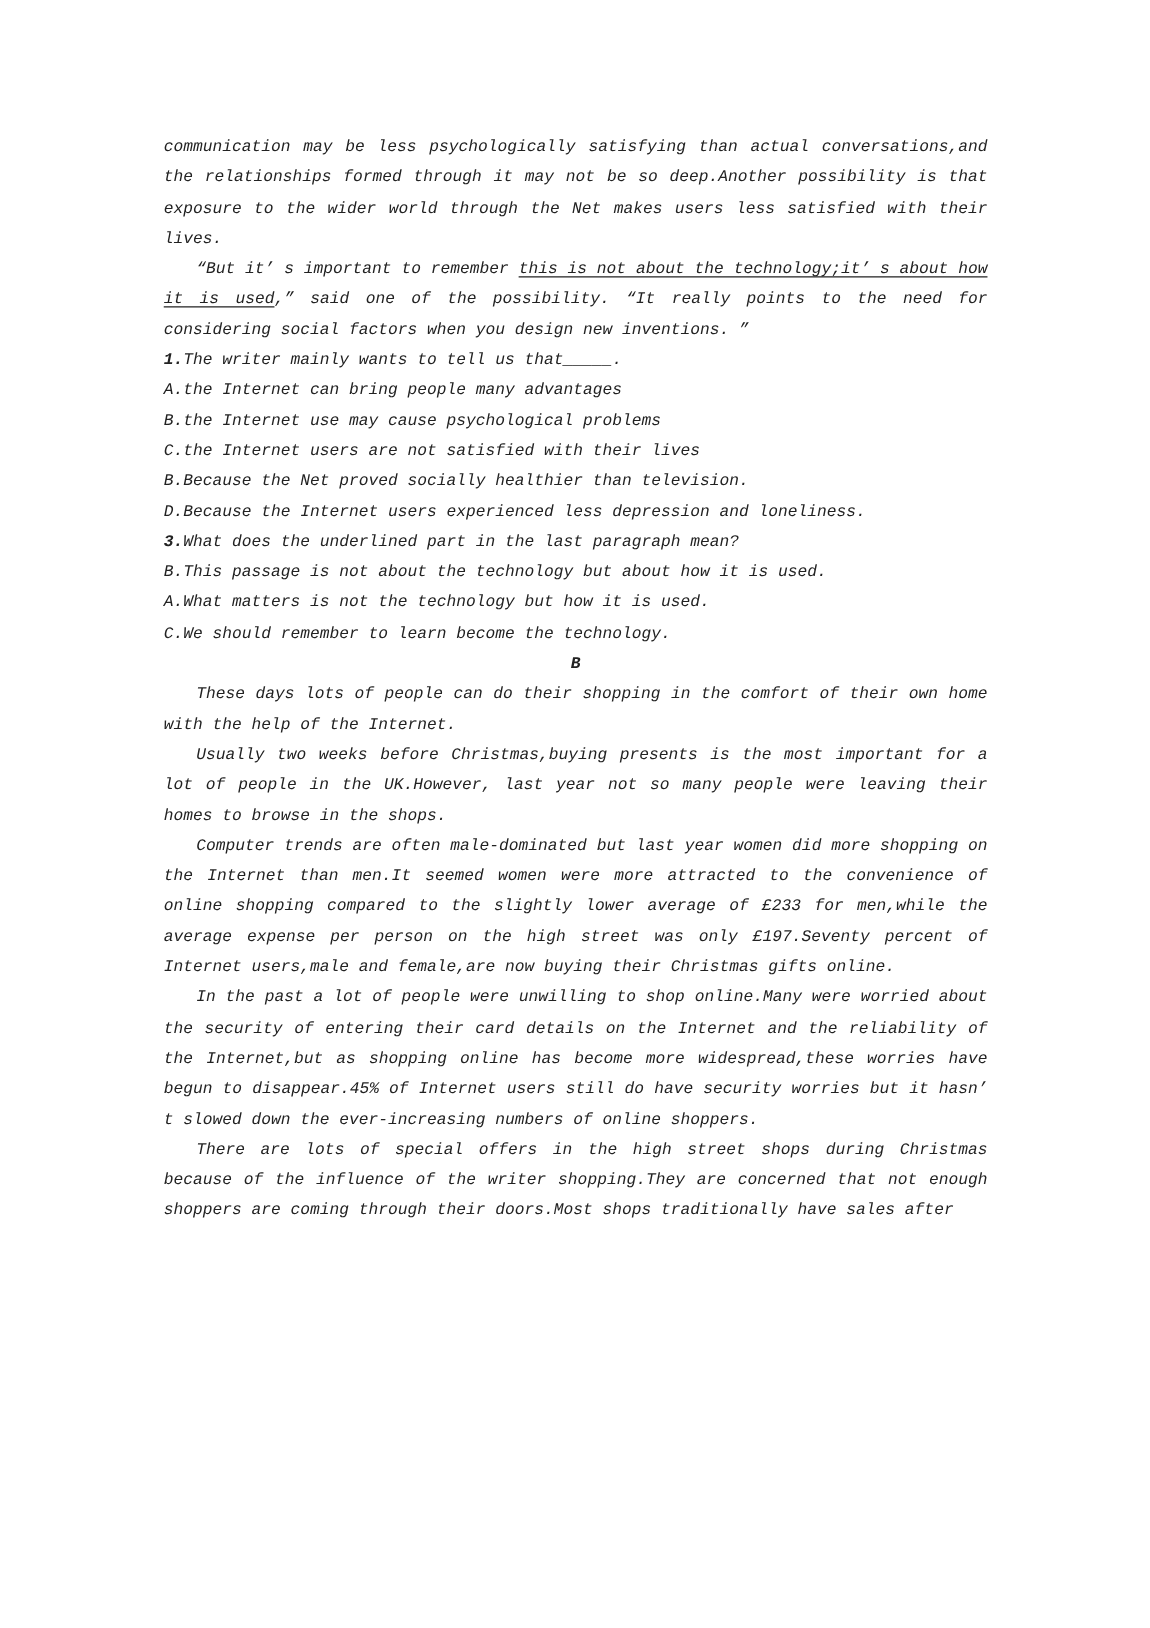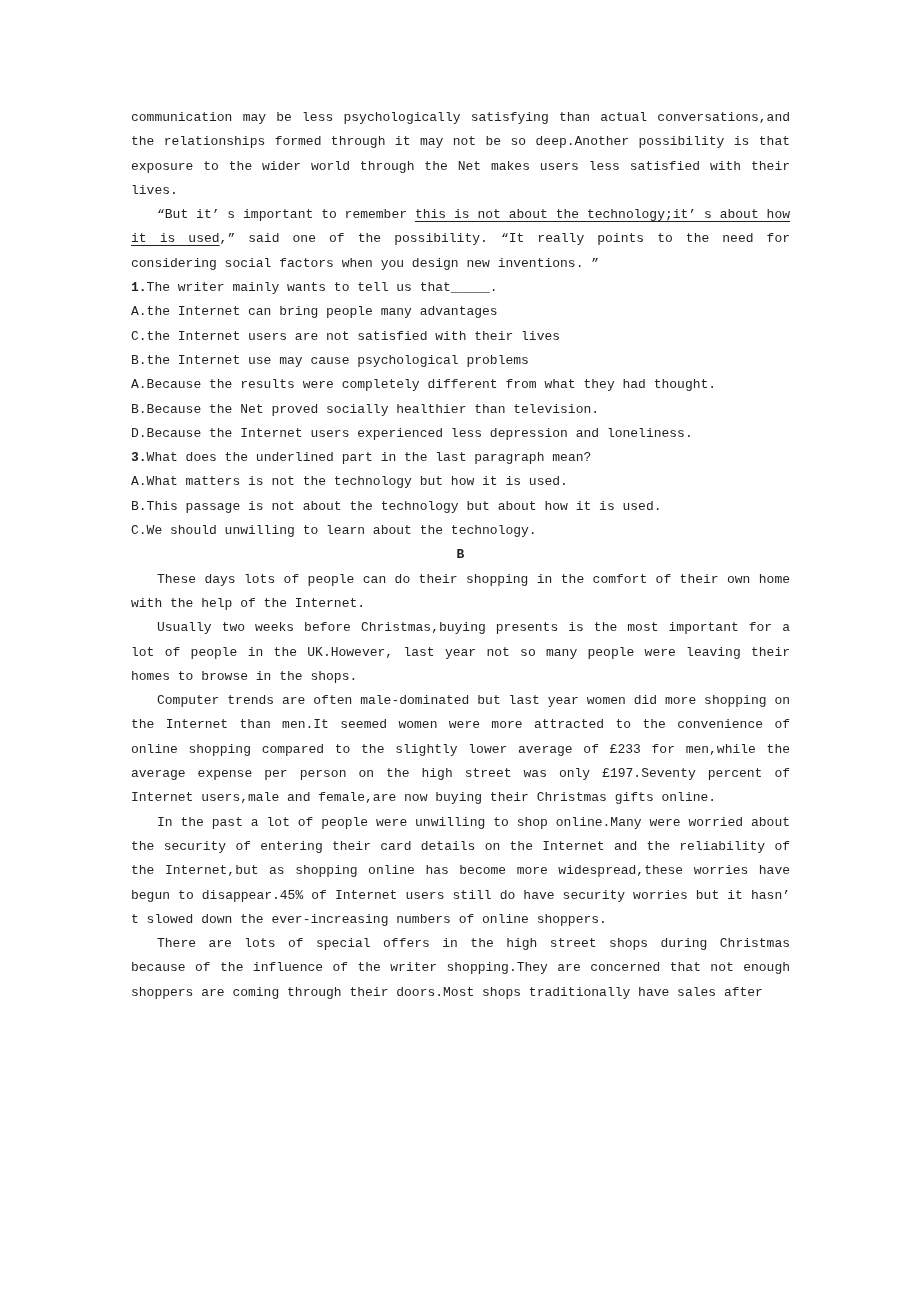--- a/index.html
+++ b/index.html
@@ -10,20 +10,21 @@
   body {
     width: 920px;
     height: 1302px;
     overflow: hidden;
   }
   .page {
     position: relative;
     width: 920px;
     height: 1302px;
     background: #ffffff;
+    font-style: italic;
   }
   .content {
     position: absolute;
     left: 131px;
     top: 106px;
     width: 659px;
     font-family: "Liberation Mono", "DejaVu Sans Mono", monospace;
     font-size: 13px;
     line-height: 24.3px;
     color: #222222;
@@ -56,35 +57,34 @@
 <div class="page">
   <div class="content">
 
     <p class="para">communication may be less psychologically satisfying than actual conversations,and the relationships formed through it may not be so deep.Another possibility is that exposure to the wider world through the Net makes users less satisfied with their lives.</p>
 
     <p class="para indent"><span>“But it’ s important to remember </span><span class="underline">this is not about the technology;it’ s about how it is used</span><span>,” said one of the possibility. “It really points to the need for considering social factors when you design new inventions. ”</span></p>
 
     <div class="question">
       <p class="para"><span class="q-num">1.</span><span>The writer mainly wants to tell us that_____.</span></p>
       <p class="para">A.the Internet can bring people many advantages</p>
+      <p class="para">B.the Internet use may cause psychological problems</p>
       <p class="para">C.the Internet users are not satisfied with their lives</p>
-      <p class="para">B.the Internet use may cause psychological problems</p>
     </div>
 
     <div class="question">
-      <p class="para">A.Because the results were completely different from what they had thought.</p>
       <p class="para">B.Because the Net proved socially healthier than television.</p>
       <p class="para">D.Because the Internet users experienced less depression and loneliness.</p>
     </div>
 
     <div class="question">
       <p class="para"><span class="q-num">3.</span><span>What does the underlined part in the last paragraph mean?</span></p>
+      <p class="para">B.This passage is not about the technology but about how it is used.</p>
       <p class="para">A.What matters is not the technology but how it is used.</p>
-      <p class="para">B.This passage is not about the technology but about how it is used.</p>
-      <p class="para">C.We should unwilling to learn about the technology.</p>
+      <p class="para">C.We should remember to learn become the technology.</p>
     </div>
 
     <p class="para section-heading">B</p>
 
     <p class="para indent">These days lots of people can do their shopping in the comfort of their own home with the help of the Internet.</p>
     <p class="para indent">Usually two weeks before Christmas,buying presents is the most important for a lot of people in the UK.However, last year not so many people were leaving their homes to browse in the shops.</p>
     <p class="para indent">Computer trends are often male-dominated but last year women did more shopping on the Internet than men.It seemed women were more attracted to the convenience of online shopping compared to the slightly lower average of £233 for men,while the average expense per person on the high street was only £197.Seventy percent of Internet users,male and female,are now buying their Christmas gifts online.</p>
     <p class="para indent">In the past a lot of people were unwilling to shop online.Many were worried about the security of entering their card details on the Internet and the reliability of the Internet,but as shopping online has become more widespread,these worries have begun to disappear.45% of Internet users still do have security worries but it hasn’ t slowed down the ever-increasing numbers of online shoppers.</p>
     <p class="para indent">There are lots of special offers in the high street shops during Christmas because of the influence of the writer shopping.They are concerned that not enough shoppers are coming through their doors.Most shops traditionally have sales after</p>
 

